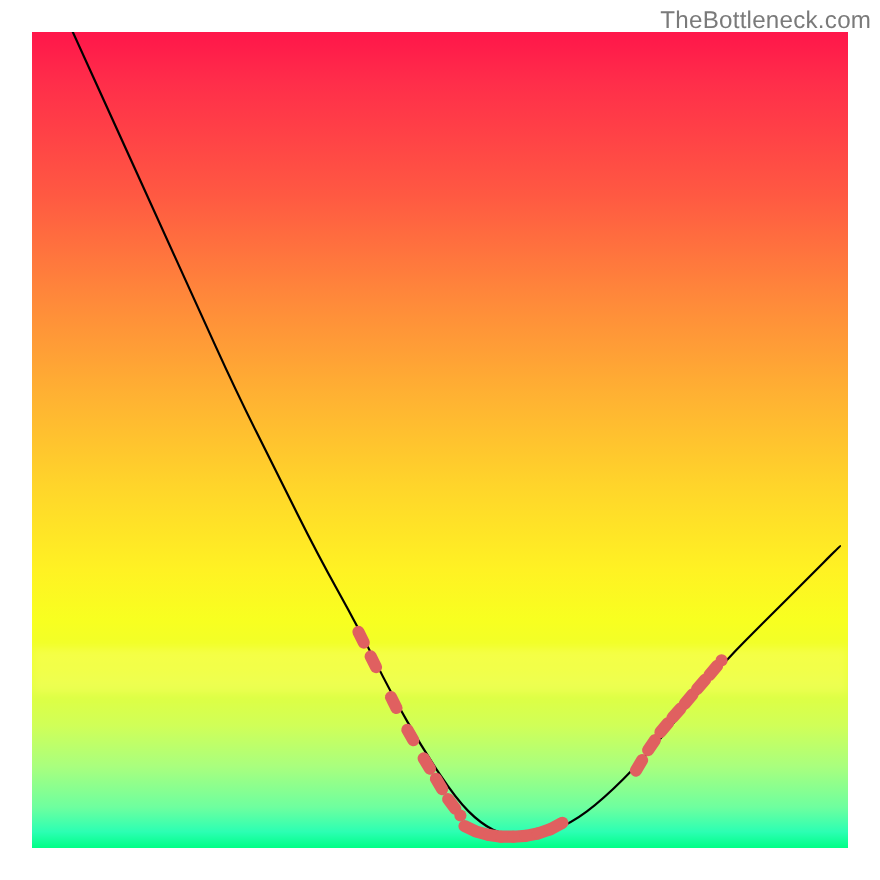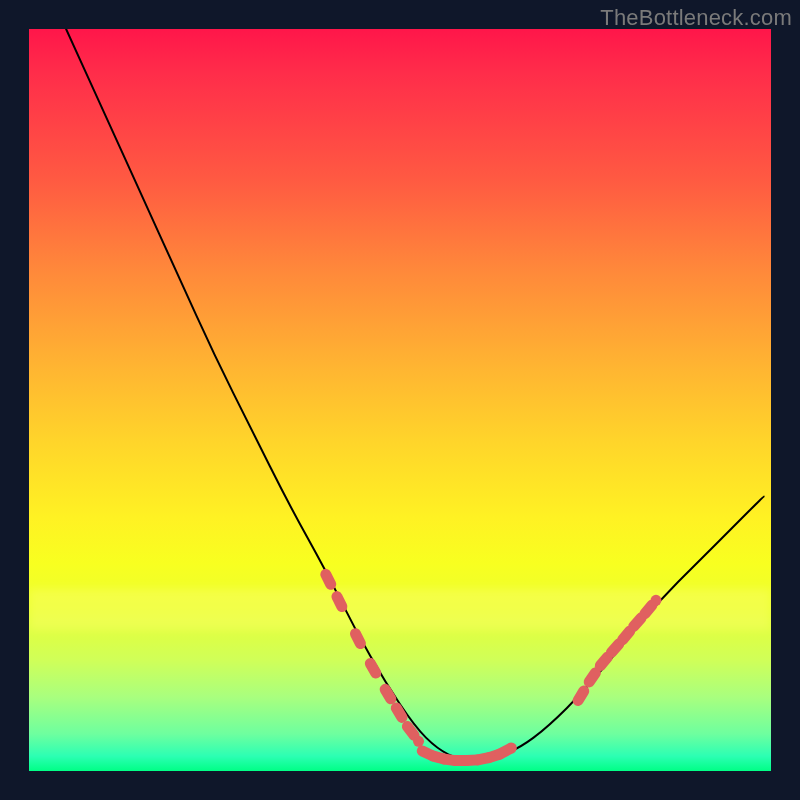--- a/index.html
+++ b/index.html
@@ -10,21 +10,21 @@
     background: #000;
     overflow: hidden;
     font-family: Arial, Helvetica, sans-serif;
   }
   .frame {
     position: absolute;
     left: 0;
     top: 0;
     width: 800px;
     height: 800px;
-    background: #0f172a;
+    background: #ffffff;
   }
   .plot-area {
     position: absolute;
     left: 29px;
     top: 29px;
     width: 742px;
     height: 742px;
     overflow: hidden;
   }
   .gradient {

